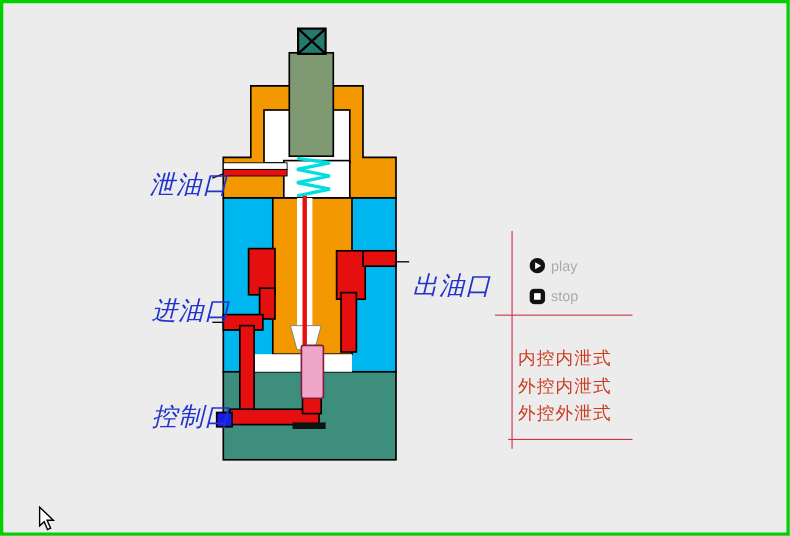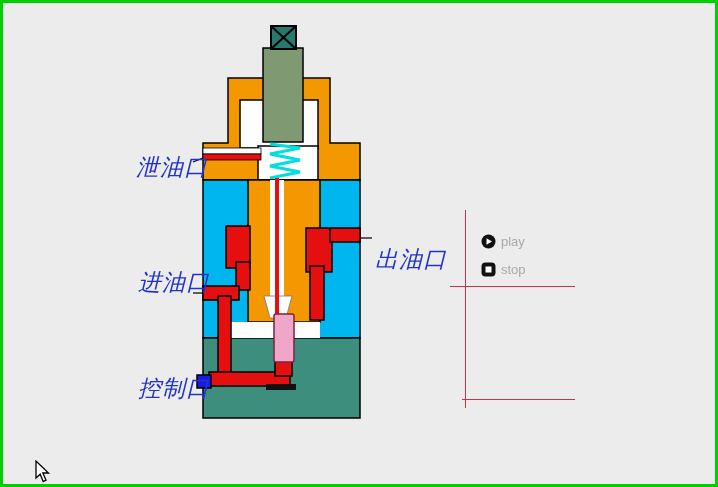--- a/index.html
+++ b/index.html
@@ -87,21 +87,21 @@
     <g stroke="#000000" stroke-width="1.2">
       <line x1="193" y1="162" x2="203" y2="158"></line>
       <line x1="193" y1="293" x2="203" y2="293"></line>
       <line x1="360" y1="238" x2="372" y2="238"></line>
     </g>
   </svg>
 
   <div class="port-label" style="left:136px;top:152px">泄油口</div>
   <div class="port-label" style="left:375px;top:244px">出油口</div>
   <div class="port-label" style="left:138px;top:267px">进油口</div>
-  <div class="port-label" style="left:138px;top:373px">控制口</div>
+  <div class="port-label" style="left:138px;top:363px">控制口</div>
 
   <div class="red-line" style="left:465px;top:210px;width:1px;height:198px"></div>
   <div class="red-line" style="left:450px;top:286px;width:125px;height:1px"></div>
   <div class="red-line" style="left:462px;top:399px;width:113px;height:1px"></div>
 
   <div class="player-btn" style="left:481px;top:234px">
     <svg width="15" height="15" viewBox="0 0 15 15">
       <circle cx="7.5" cy="7.5" r="7" fill="#111111"></circle>
       <polygon points="5.5,4.3 11,7.5 5.5,10.7" fill="#ffffff"></polygon>
     </svg>
@@ -109,18 +109,23 @@
   </div>
 
   <div class="player-btn" style="left:481px;top:262px">
     <svg width="15" height="15" viewBox="0 0 15 15">
       <rect x="0.5" y="0.5" width="14" height="14" rx="4" fill="#111111"></rect>
       <rect x="4.5" y="4.5" width="6" height="6" fill="#ffffff"></rect>
     </svg>
     <span class="lbl">stop</span>
   </div>
 
+  <div class="mode-menu">
+    <div class="mode-item">内控内泄式</div>
+    <div class="mode-item">外控内泄式</div>
+    <div class="mode-item">外控外泄式</div>
+  </div>
 
   <svg class="abs" style="left:35px;top:460px" width="18" height="24" viewBox="0 0 18 24">
     <polygon points="1,1 1,18 5.2,14.2 8.2,21.5 11,20.2 7.8,13 13.5,13" fill="#ffffff" stroke="#000000" stroke-width="1.3"></polygon>
   </svg>
 
 </div>
 
 </body></html>

